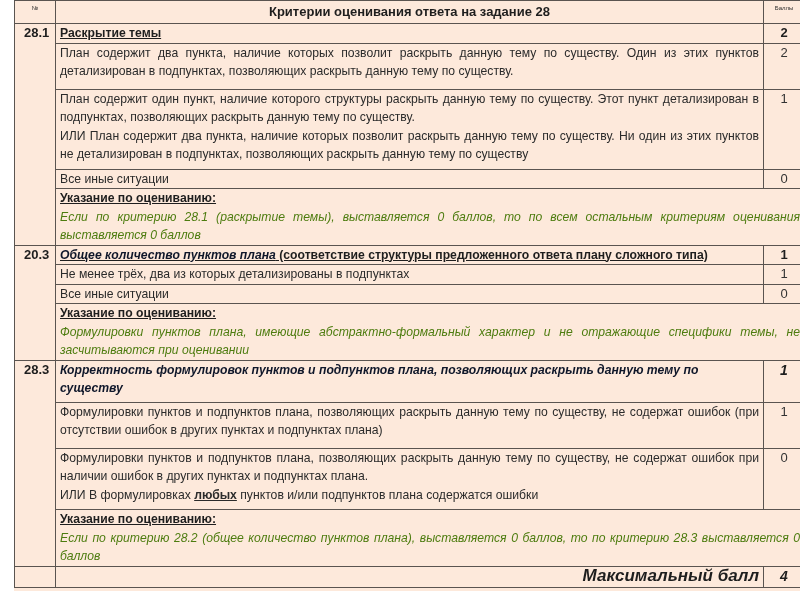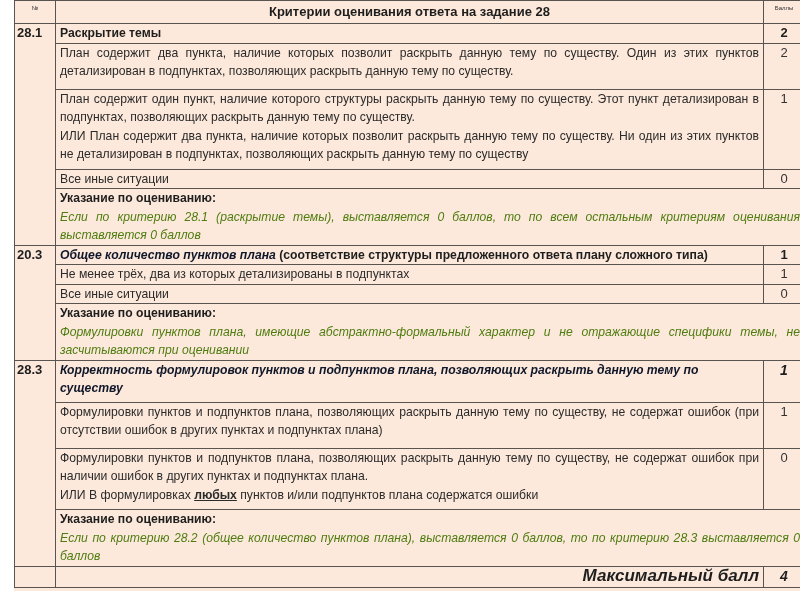--- a/index.html
+++ b/index.html
@@ -4,29 +4,29 @@
 <style>
   html, body { margin: 0; padding: 0; background: #ffffff; }
   body { width: 800px; height: 600px; overflow: hidden; position: relative; }
   .table-wrap { position: absolute; left: 14px; top: 0; width: 790px; height: 591px; background: #fde9db; }
   table { border-collapse: collapse; width: 790px; table-layout: fixed;
           font-family: "Liberation Sans", sans-serif; font-size: 12.2px; color: #2b2b2b; }
   col.c-num { width: 41px; }
   col.c-main { width: 708px; }
   col.c-score { width: 41px; }
   td { border: 1.5px solid #5a5450; padding: 0 4px; vertical-align: top; line-height: 18.5px; }
-  td.num { font-weight: bold; font-size: 13px; color: #1e1e1e; padding-left: 2px; }
+  td.num { font-weight: bold; font-size: 13px; color: #1e1e1e; padding-left: 9px; }
   td.score { text-align: center; font-size: 13px; color: #333; }
   td.score.b { font-weight: bold; color: #1e1e1e; }
   td.score.bi { font-weight: bold; font-style: italic; color: #1e1e1e; font-size: 14px; }
   .hdr-num { font-size: 6px; text-align: center; line-height: 14px; }
   .hdr-title { font-weight: bold; text-align: center; font-size: 13px; color: #1e1e1e; line-height: 22px; }
   .hdr-score { font-size: 6px; text-align: center; line-height: 14px; }
   .just { text-align: justify; }
-  .bold { font-weight: bold; color: #1e1e1e; }
+  .bold { font-weight: bold; color: #1e1e1e; text-decoration: underline; }
   .ital { font-style: italic; color: #4d7c0f; }
   .bi { font-weight: bold; font-style: italic; color: #0f172a; }
   .u { text-decoration: underline; font-weight: bold; }
   .pad-b { padding-bottom: 5px; }
   .max-label { text-align: right; font-weight: bold; font-style: italic; color: #1e1e1e; font-size: 17px; }
 </style>
 </head>
 <body>
 
 <div class="table-wrap">

